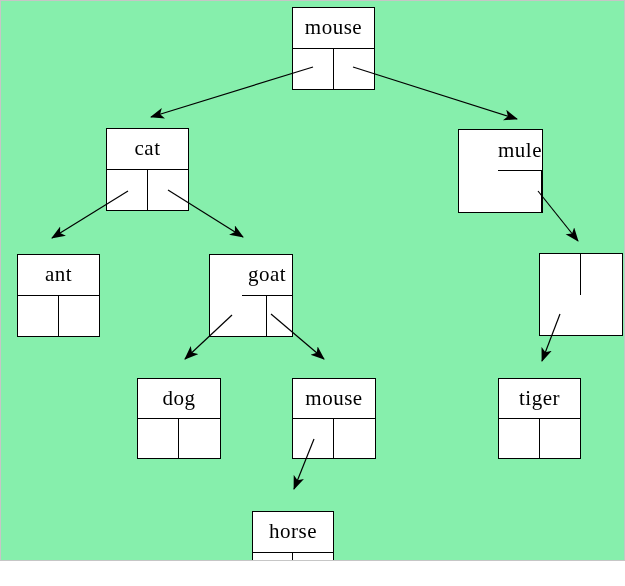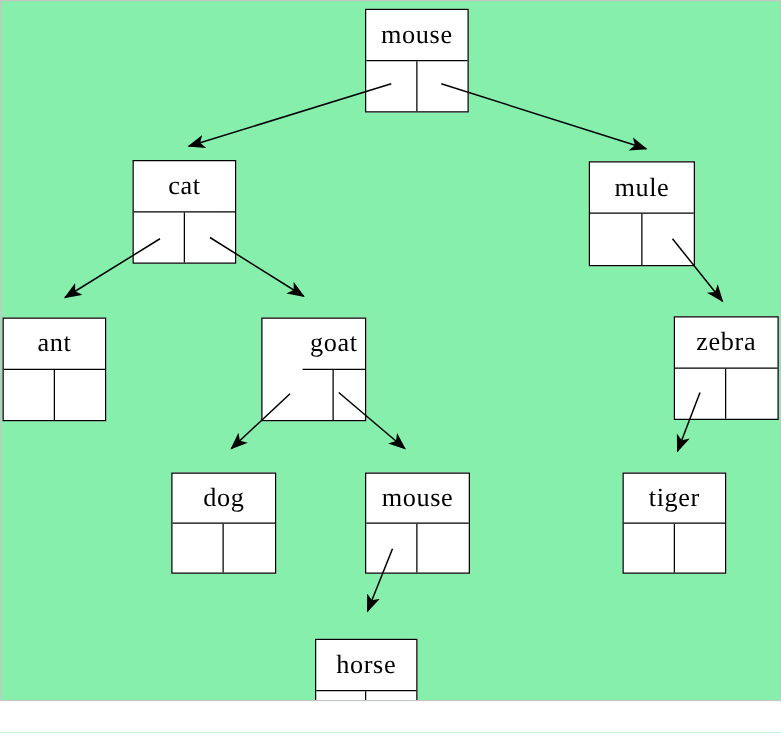--- a/index.html
+++ b/index.html
@@ -74,43 +74,42 @@
       <div class="cell right"></div>
     </div>
   </div>
       <div class="node" style="left: 105px; top: 127px; width: 83px; height: 83px;">
     <div class="label">cat</div>
     <div class="cells">
       <div class="cell left"></div>
       <div class="cell right"></div>
     </div>
   </div>
-      <div class="node" style="left: 470px; top: 128px; width: 85px; height: 84px;">
+      <div class="node" style="left: 457px; top: 128px; width: 85px; height: 84px; align-items: flex-end;">
     <div class="label">mule</div>
     <div class="cells">
       <div class="cell left"></div>
       <div class="cell right"></div>
     </div>
   </div>
-      <div class="node" style="left: 1px; top: 253px; width: 83px; height: 83px; text-align: center;">
+      <div class="node" style="left: 16px; top: 253px; width: 83px; height: 83px; text-align: center;">
     <div class="label">ant</div>
     <div class="cells">
       <div class="cell left"></div>
       <div class="cell right"></div>
     </div>
   </div>
       <div class="node" style="left: 208px; top: 253px; width: 84px; height: 83px; padding-left: 32px;">
     <div class="label">goat</div>
     <div class="cells">
       <div class="cell left"></div>
       <div class="cell right"></div>
     </div>
   </div>
       <div class="node" style="left: 538px; top: 252px; width: 84px; height: 83px;">
-    <div class="label">zebra</div>
     <div class="cells">
       <div class="cell left"></div>
       <div class="cell right"></div>
     </div>
   </div>
       <div class="node" style="left: 136px; top: 377px; width: 84px; height: 81px;">
     <div class="label">dog</div>
     <div class="cells">
       <div class="cell left"></div>
       <div class="cell right"></div>

